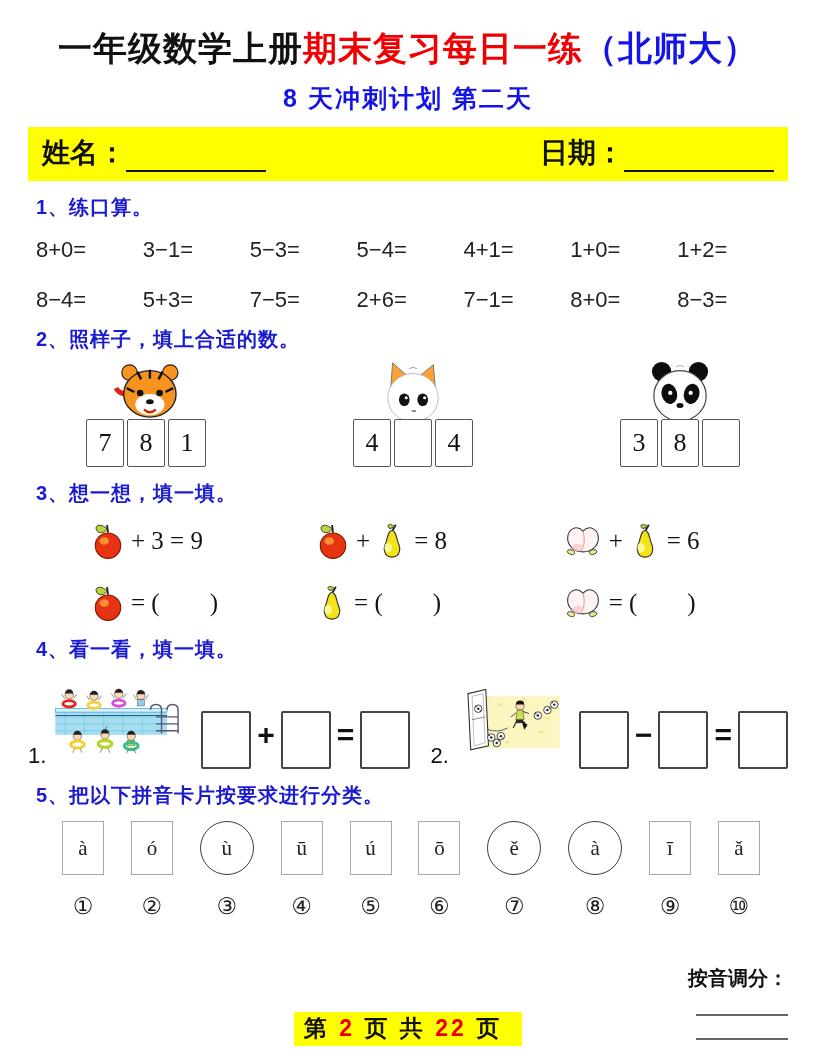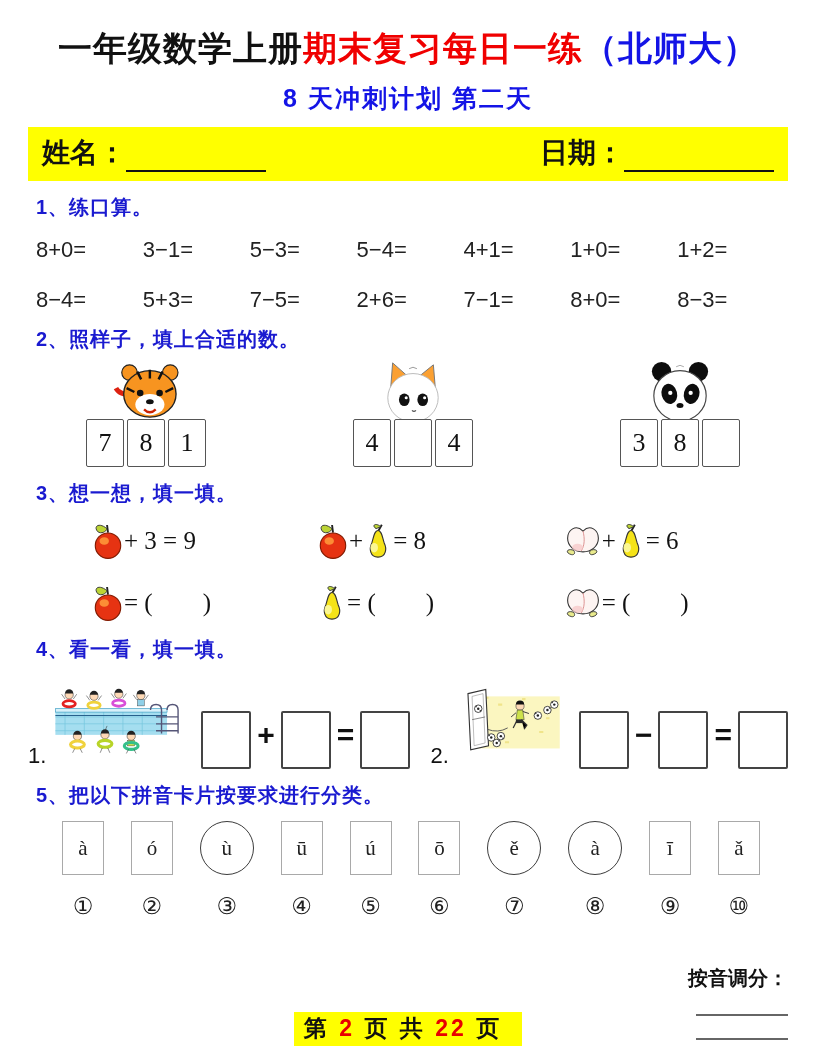--- a/index.html
+++ b/index.html
@@ -27,21 +27,21 @@
   .calc-grid span{white-space:nowrap;}
 
   
   .animal-row{ display:flex; justify-content:space-between; padding:2px 48px 0 58px; margin-top:2px;}
   .animal-group{ display:flex; flex-direction:column; align-items:center;}
   .num-boxes{display:flex; gap:3px; margin-top:-4px;}
   .nbox{ width:36px; height:46px; border:1.4px solid #555; border-radius:2px; background:#fff; display:flex; align-items:center; justify-content:center; font-family:"Liberation Serif",serif; font-size:26px;}
 
   
   .fruit-grid{ display:grid; grid-template-columns:1.05fr 1.15fr 1fr; row-gap:22px; margin:14px 0 4px 0; padding:0 10px 0 64px;}
-  .fruit-eq{ display:flex; align-items:center; font-family:"Liberation Serif",serif; font-size:25px; white-space:pre;}
+  .fruit-eq{ display:flex; align-items:center; gap:7px; font-family:"Liberation Serif",serif; font-size:25px; white-space:pre;}
 
   
   .look-row{ display:flex; align-items:flex-end; margin-top:6px; gap:6px;}
   .item-label{font-size:22px; margin-right:2px;}
   .ansbox{ width:46px; height:54px; border:2px solid #444; background:#fff; border-radius:2px;}
   .op{ font-size:30px; font-weight:bold; margin:0 6px; align-self:center; padding-bottom:10px;}
   .boxes-inline{display:flex; align-items:flex-end; margin-left:10px;}
 
   
   .cards-row{ display:flex; justify-content:space-between; align-items:flex-start; padding:0 28px 0 34px; margin-top:12px;}

